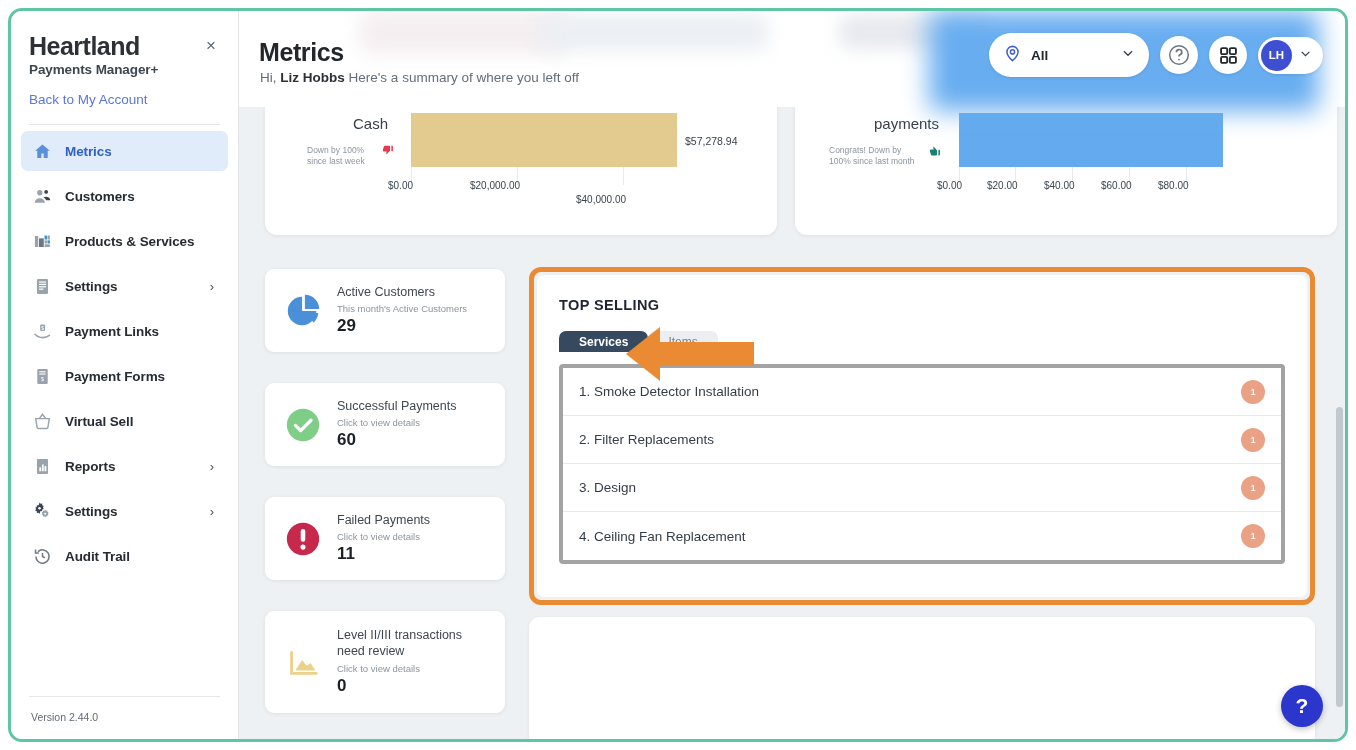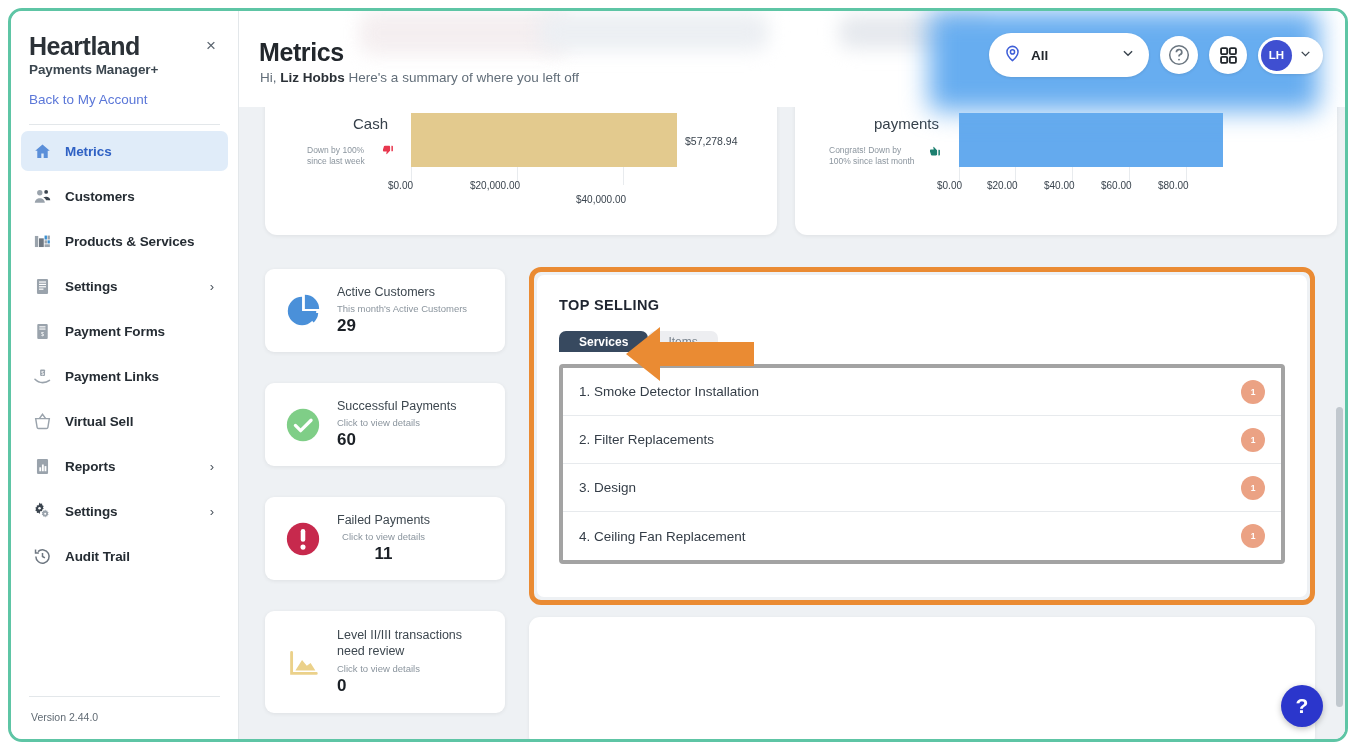--- a/index.html
+++ b/index.html
@@ -324,37 +324,37 @@
               <rect x="7.6" y="11.6" width="8.8" height="1.5" fill="#fff"></rect>
               <rect x="7.6" y="14.6" width="5.6" height="1.5" fill="#fff"></rect>
             </svg>
           </span>
           <span class="nav-label">Settings</span>
           <span class="nav-caret">›</span>
         </div>
         <div class="nav-item">
           <span class="nav-ico">
             <svg width="19" height="19" viewBox="0 0 24 24">
+              <path d="M2.5 15.5c2.6 2.8 6 4.2 9.7 4.2 3.2 0 6.2-1 8.6-2.8" stroke="#9aa3ac" stroke-width="2" fill="none" stroke-linecap="round"></path>
+              <rect x="9" y="3" width="6.2" height="8.4" rx="1.2" fill="#9aa3ac"></rect>
+              <text x="12.1" y="9.6" font-size="6.6" fill="#fff" text-anchor="middle" font-family="sans-serif">$</text>
+            </svg>
+          </span>
+          <span class="nav-label">Payment Links</span>
+        </div>
+        <div class="nav-item">
+          <span class="nav-ico">
+            <svg width="19" height="19" viewBox="0 0 24 24">
               <rect x="5.4" y="2.4" width="13.2" height="19.2" rx="1.4" fill="#9aa3ac"></rect>
               <rect x="8" y="5.4" width="7.8" height="1.4" fill="#fff"></rect>
               <rect x="8" y="8.2" width="7.8" height="1.4" fill="#fff"></rect>
               <text x="12" y="18" font-size="7" fill="#fff" text-anchor="middle" font-family="sans-serif">$</text>
             </svg>
           </span>
           <span class="nav-label">Payment Forms</span>
-        </div>
-        <div class="nav-item">
-          <span class="nav-ico">
-            <svg width="19" height="19" viewBox="0 0 24 24">
-              <path d="M2.5 15.5c2.6 2.8 6 4.2 9.7 4.2 3.2 0 6.2-1 8.6-2.8" stroke="#9aa3ac" stroke-width="2" fill="none" stroke-linecap="round"></path>
-              <rect x="9" y="3" width="6.2" height="8.4" rx="1.2" fill="#9aa3ac"></rect>
-              <text x="12.1" y="9.6" font-size="6.6" fill="#fff" text-anchor="middle" font-family="sans-serif">$</text>
-            </svg>
-          </span>
-          <span class="nav-label">Payment Links</span>
         </div>
         <div class="nav-item">
           <span class="nav-ico">
             <svg width="19" height="19" viewBox="0 0 24 24" fill="none" stroke="#9aa3ac" stroke-width="1.8">
               <path d="M3.4 8.4h17.2l-1.8 11a1.8 1.8 0 0 1-1.8 1.5H7a1.8 1.8 0 0 1-1.8-1.5z"></path>
               <path d="M8 8.4 12 2.8l4 5.6"></path>
             </svg>
           </span>
           <span class="nav-label">Virtual Sell</span>
         </div>
@@ -536,21 +536,21 @@
             <path d="M12 20.5l5.5 5.5L28.5 15" stroke="#fff" stroke-width="3.4" fill="none" stroke-linecap="round" stroke-linejoin="round"></path>
           </svg>
         </div>
         <div class="m-body">
           <div class="m-title">Successful Payments</div>
           <div class="m-sub">Click to view details</div>
           <div class="m-num">60</div>
         </div>
       </div>
 
-      <div class="metric-card" id="mc2" style="top:390px; height:83px;text-align:center;">
+      <div class="metric-card" id="mc2" style="top:390px; height:83px;">
         <div class="m-ico">
           <svg width="38" height="38" viewBox="0 0 40 40">
             <circle cx="20" cy="20" r="17" fill="#c7294d"></circle>
             <rect x="17.6" y="9.5" width="4.8" height="13.5" rx="2.4" fill="#fff"></rect>
             <circle cx="20" cy="28.5" r="2.7" fill="#fff"></circle>
           </svg>
         </div>
         <div class="m-body">
           <div class="m-title">Failed Payments</div>
           <div class="m-sub">Click to view details</div>

